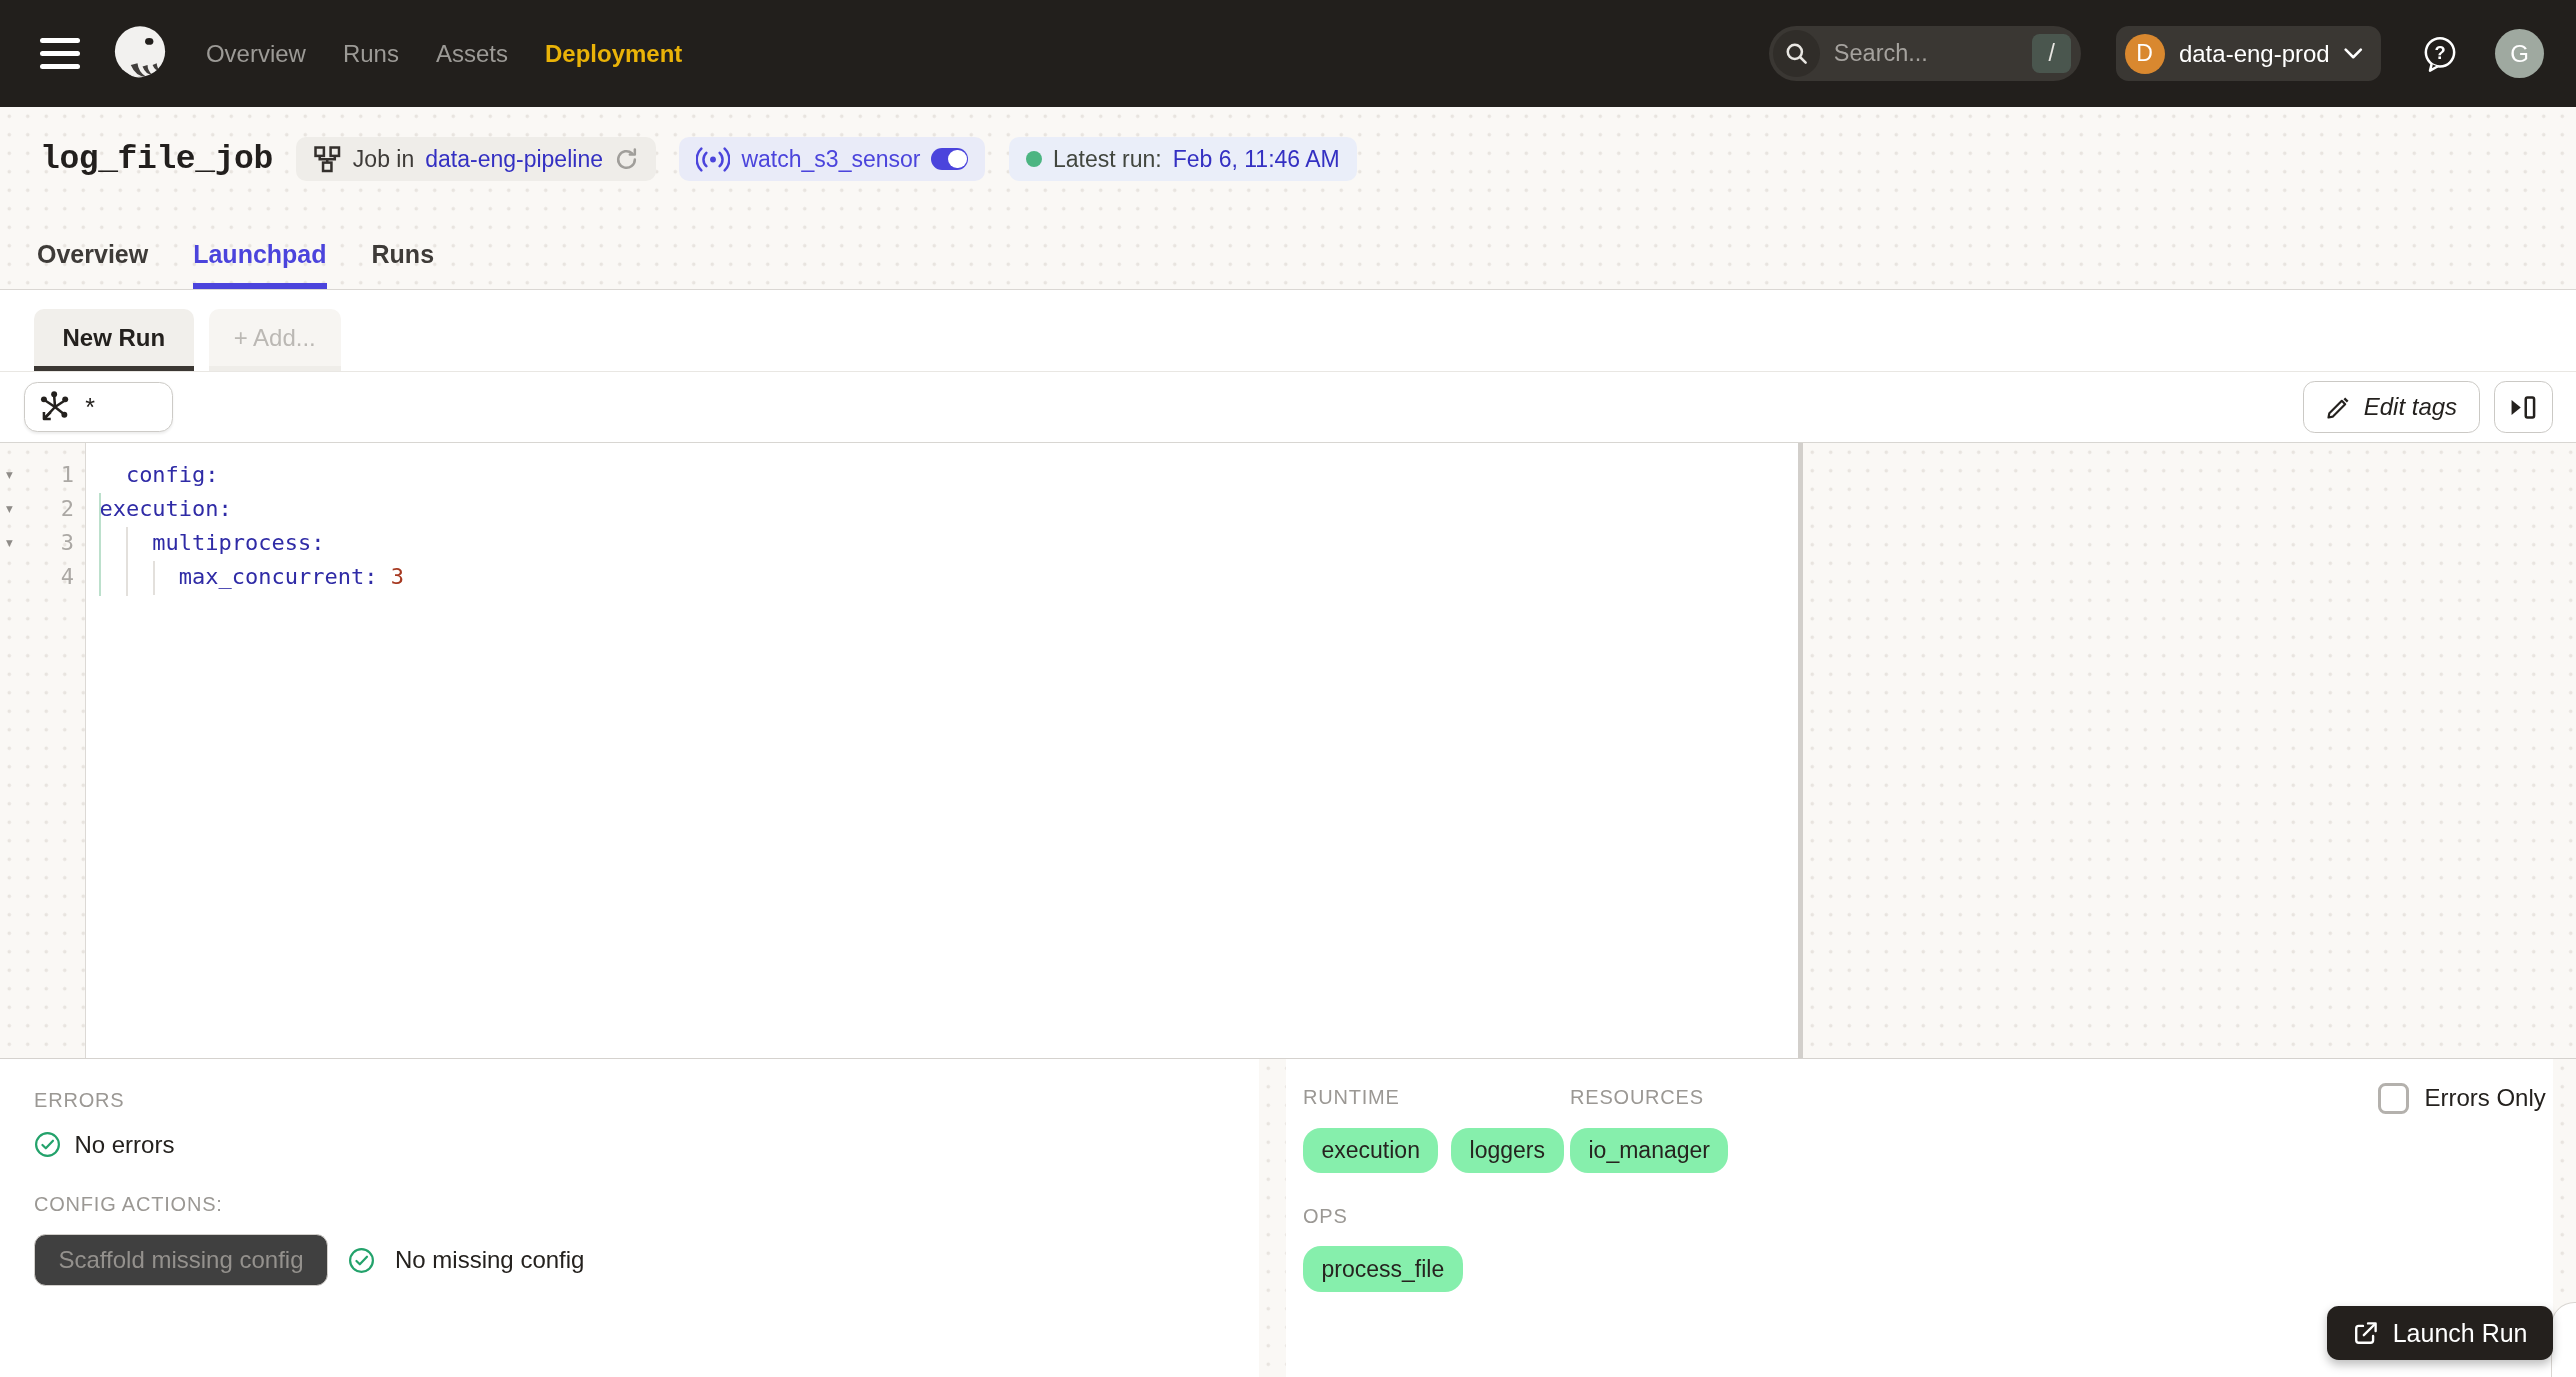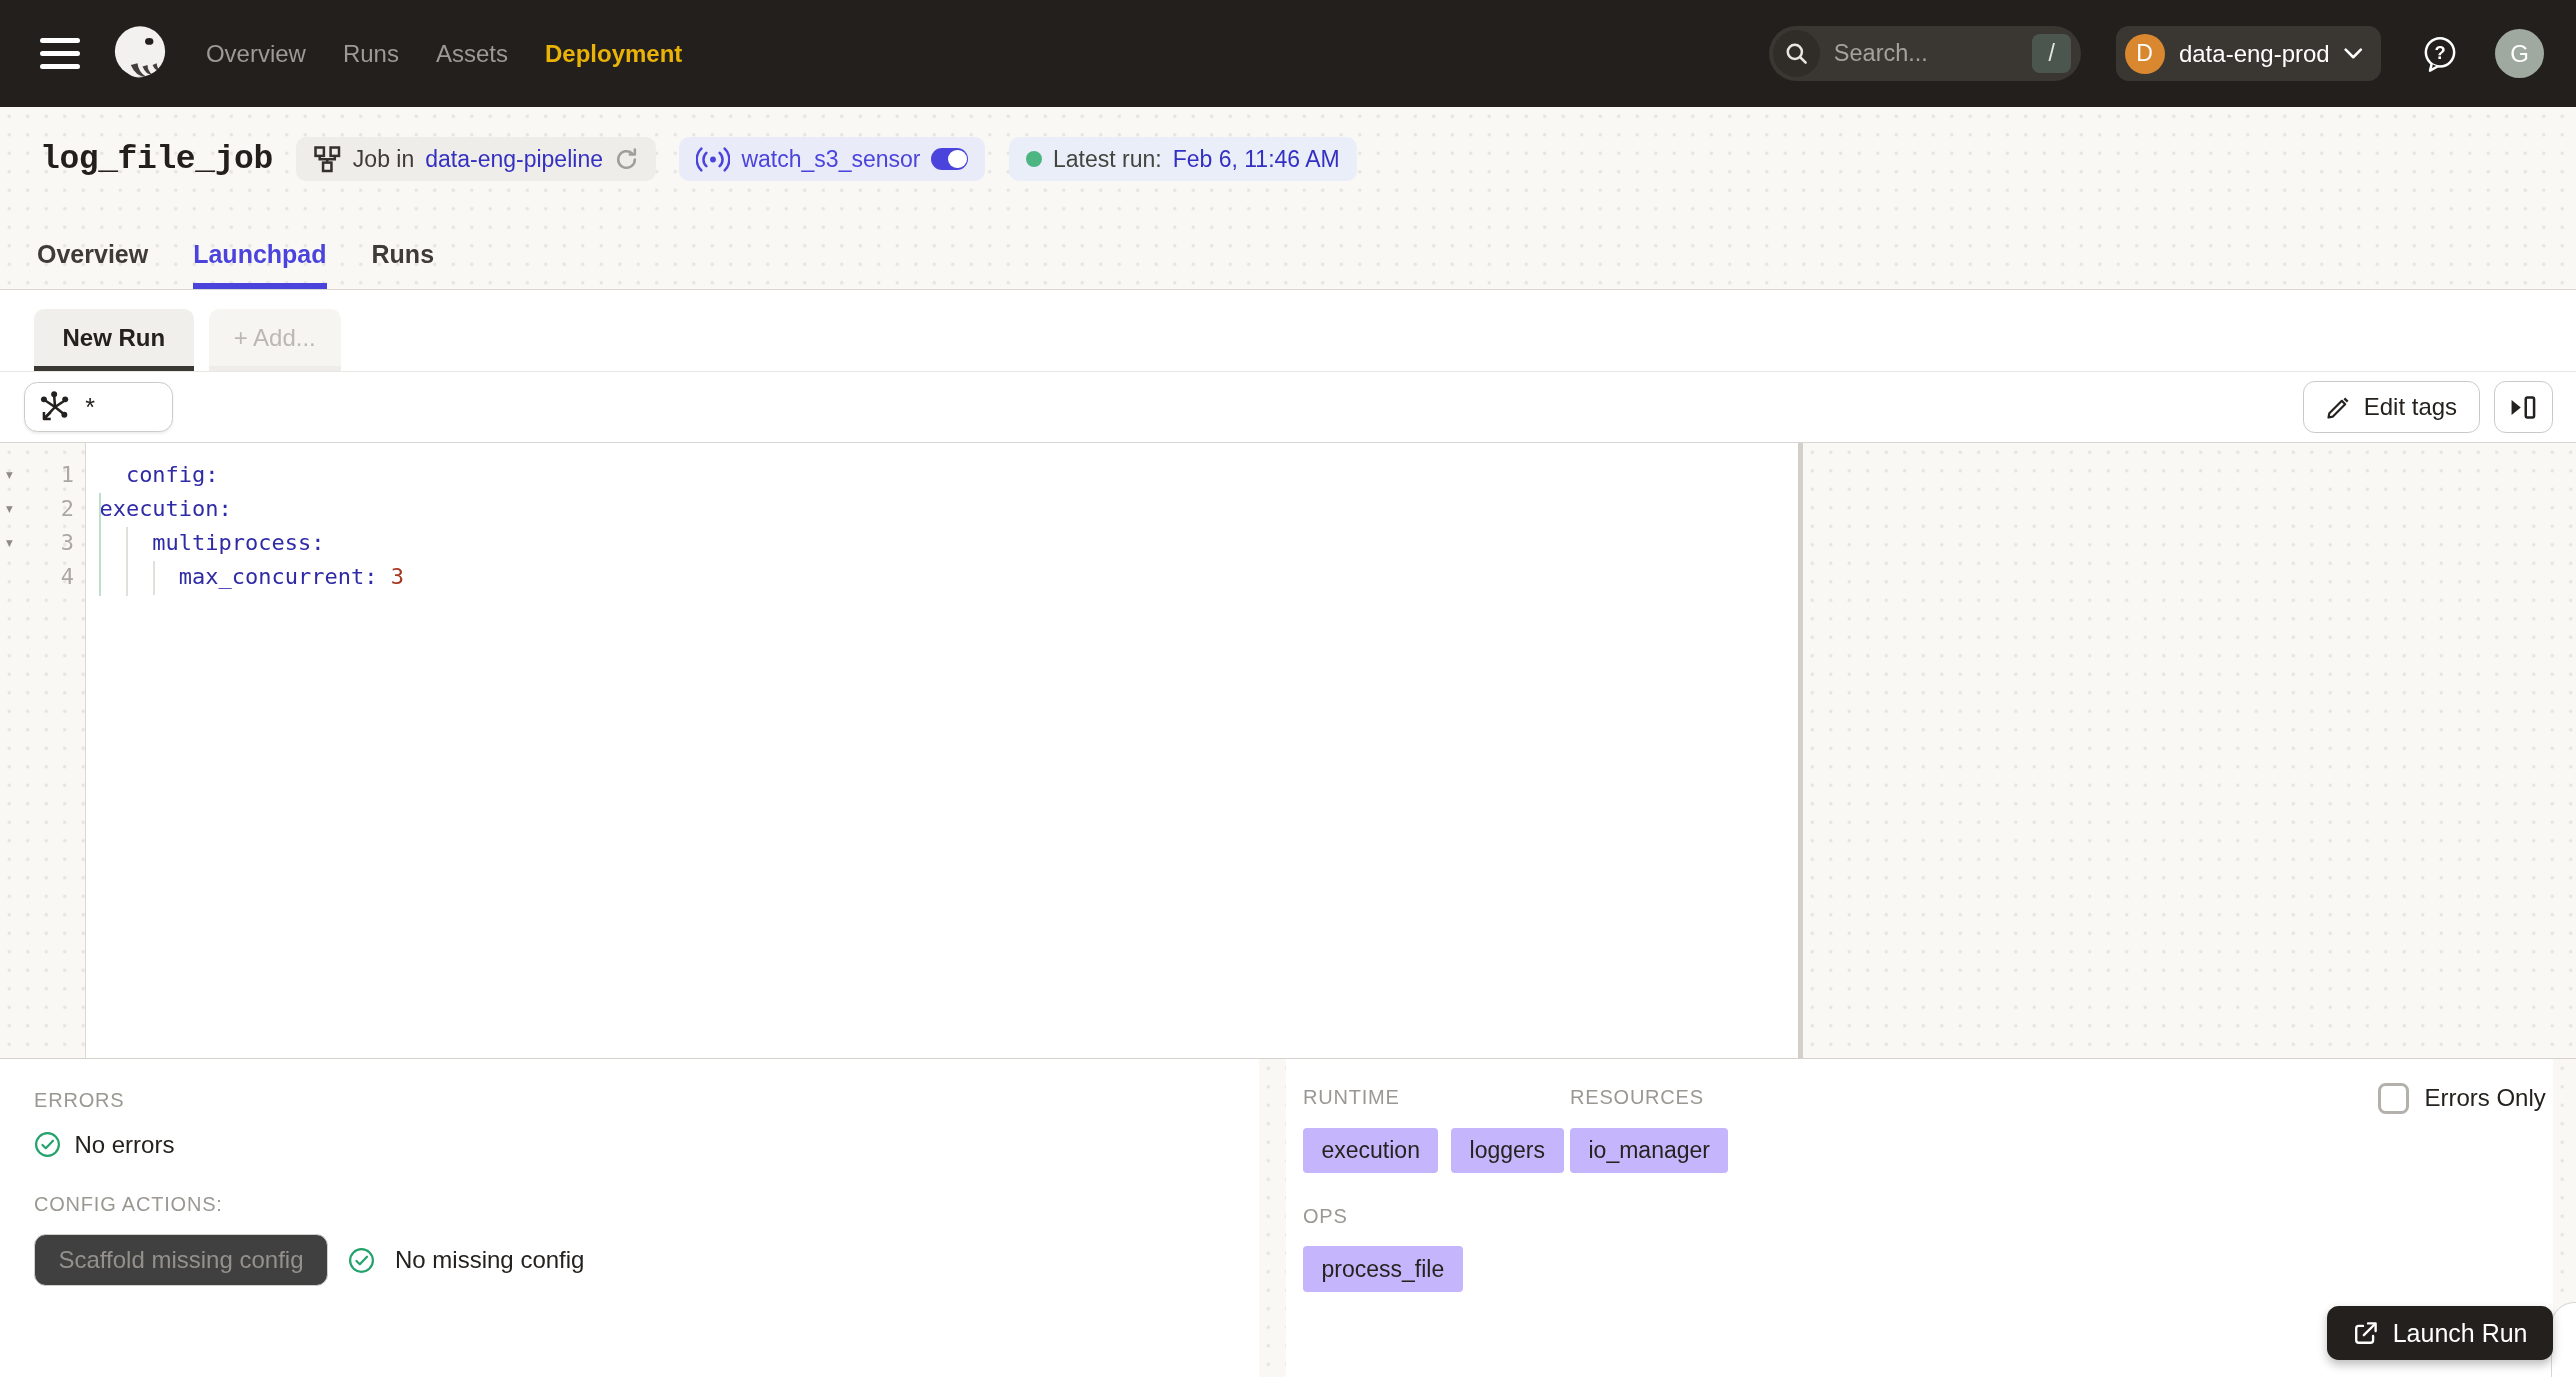--- a/index.html
+++ b/index.html
@@ -46,21 +46,21 @@
 
   
   .session-tabs { height:82px; background:#fff; border-bottom:0.8px solid #E9E7E3; display:flex; align-items:flex-end; padding-left:34px; }
   .stab { height:62px; display:flex; align-items:center; padding:0 28.5px; font-size:24px; font-weight:600; color:#24211E; background:#F1EFEB; border-radius:10px 10px 0 0; border-bottom:5.9px solid #3B3733; cursor:pointer; }
   .stab-add { height:62px; display:flex; align-items:center; padding:0 25px; margin-left:15px; font-size:24px; color:#BBB8B4; background:#F7F5F2; border-radius:10px 10px 0 0; border-bottom:5.9px solid #EFEDE9; cursor:pointer; }
 
   
   .toolbar { height:71px; background:#fff; border-bottom:0.8px solid #D8D6D2; display:flex; align-items:center; padding:0 23.5px; }
   .op-selector { width:149px; height:50px; border:0.8px solid #CDCBC7; border-radius:13.4px; box-shadow:0 1.7px 2.5px rgba(0,0,0,0.07); display:flex; align-items:center; padding:0 13.4px; gap:13.4px; font-size:25px; color:#24211E; background:#fff; cursor:text; }
   .tb-spacer { flex:1; }
-  .btn-outline { height:52px; border:0.8px solid #CBC9C5; border-radius:11.8px; background:#fff; display:flex; align-items:center; gap:12.6px; padding:0 22px; font-size:24px; color:#24211E; cursor:pointer; }
+  .btn-outline { height:52px; border:0.8px solid #CBC9C5; border-radius:11.8px; background:#fff; display:flex; align-items:center; gap:12.6px; padding:0 22px; font-size:24px; color:#24211E; cursor:pointer;font-style:italic; }
   .btn-icon { width:59px; justify-content:center; padding:0; margin-left:13.4px; }
 
   
   .main-split { display:flex; height:615px; }
   .editor { width:1798px; background:#fff; display:flex; }
   .gutter { width:86px; border-right:0.8px solid #DCD9D5; padding-top:15px; }
   .gutter-line { height:34px; line-height:34px; position:relative; text-align:right; padding-right:11px; font-family:"DejaVu Sans Mono", monospace; font-size:22px; color:#ABA8A4; }
   .fold { position:absolute; left:4.2px; top:-0.8px; font-size:17px; color:#8E8B87; cursor:pointer; }
   .code { position:relative; flex:1; padding:15px 0 0 13.4px; font-family:"DejaVu Sans Mono", monospace; font-size:22px; line-height:34px; cursor:text; }
   .code-line { height:34px; white-space:pre; }
@@ -78,21 +78,21 @@
   .b-left { width:1259px; background:#fff; padding:30px 0 0 34px; }
   .sec-label { font-size:20px; letter-spacing:0.8px; color:#9B9894; }
   .status-row { display:flex; align-items:center; gap:13.4px; font-size:24px; color:#24211E; margin-top:18.5px; }
   .actions-block { margin-top:34px; }
   .action-row { display:flex; align-items:center; gap:20px; margin-top:18.5px; }
   .btn-disabled { height:52px; border:0.8px solid #D3D0CC; border-radius:11.8px; color:#94918D; font-size:24px; padding:0 23.5px; background:#404040; display:flex; align-items:center; cursor:not-allowed; }
   .b-gutter { width:27px; }
   .b-right { flex:1; background:#fff; position:relative; padding:27px 0 0 17px; display:flex; align-items:flex-start; }
   .rt-col { width:267px; }
   .chips { margin-top:18.5px; display:flex; gap:12.6px; }
-  .chip { background:#c4b5fd; border-radius:4px; padding:9.2px 18.5px; font-size:23px; color:#26231F; white-space:nowrap; }
+  .chip { background:#86efac; border-radius:18px; padding:9.2px 18.5px; font-size:23px; color:#26231F; white-space:nowrap; }
   .ops-block { margin-top:32px; }
   .errors-only { position:absolute; top:23.5px; right:6.7px; display:flex; align-items:center; gap:15px; font-size:24px; color:#24211E; }
   .checkbox { width:31px; height:31px; border:3.4px solid #B4B1AD; border-radius:7.6px; background:#fff; cursor:pointer; }
   .r-strip { width:23.5px; position:relative; }
   .corner-card { position:absolute; bottom:0; right:0; width:25px; height:81px; background:#fff; border:0.8px solid #D9D6D2; border-right:none; border-bottom:none; border-top-left-radius:23.5px; }
   .launch-run { position:absolute; right:23.5px; bottom:17px; height:54px; background:#24201D; color:#fff; border:none; border-radius:11.8px; display:flex; align-items:center; gap:13.4px; padding:0 25px; font-size:25px; font-family:"Liberation Sans", sans-serif; box-shadow:0 4.2px 10px rgba(0,0,0,0.25); cursor:pointer; }
   svg { display:block; }
 </style>
 </head>
 <body>

